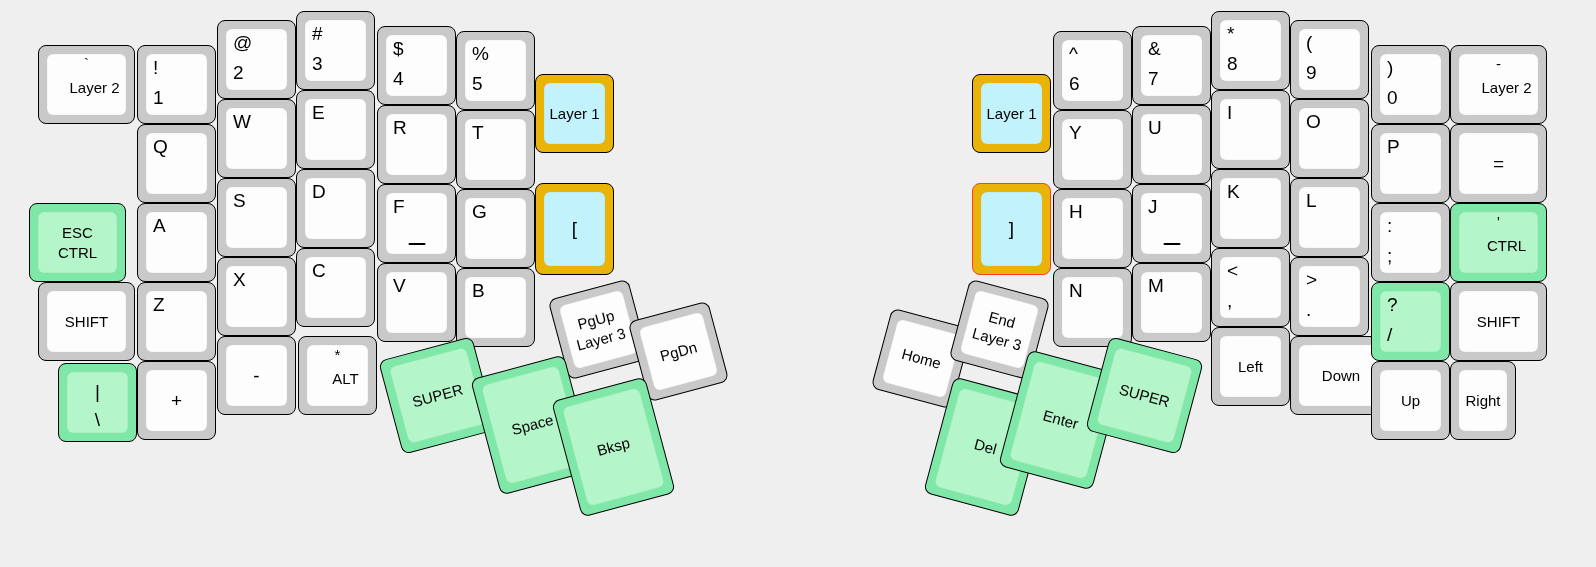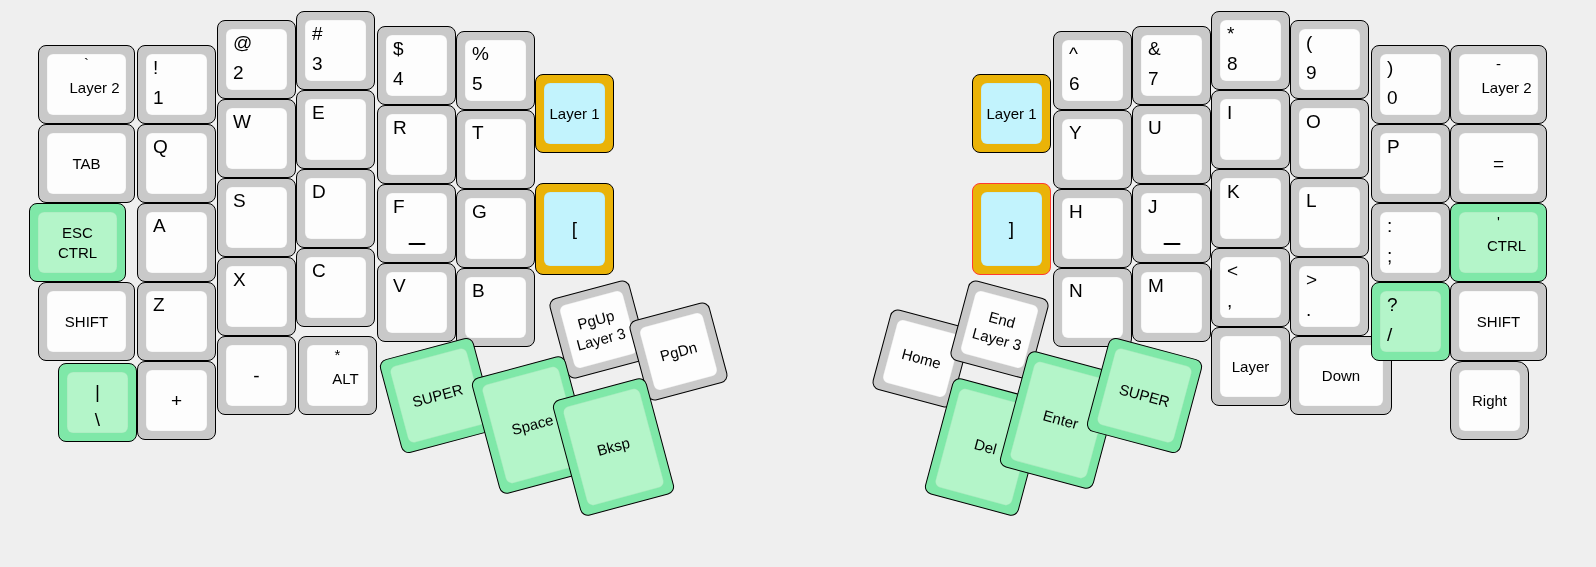--- a/index.html
+++ b/index.html
@@ -141,25 +141,20 @@
 </head>
 <body>
 
 <div id="keyboard-root" style="width: 1596px; height: 567px; background: rgb(239, 239, 239);">
     <div class="key" style="left: 38px; top: 45px; width: 97px; height: 79px;">
       <div class="cap">
         <span class="lg mini">`</span>
         <span class="lg word-under">Layer 2</span>
       </div>
     </div>
-    <div class="key" style="left: 38px; top: 124px; width: 97px; height: 79px;">
-      <div class="cap">
-        <span class="lg ctr">TAB</span>
-      </div>
-    </div>
     <div class="key green" style="left: 29px; top: 203px; width: 97px; height: 79px; text-decoration: underline;">
       <div class="cap">
         <span class="lg ctr2">ESC
 CTRL</span>
       </div>
     </div>
     <div class="key" style="left: 38px; top: 282px; width: 97px; height: 79px;">
       <div class="cap">
         <span class="lg ctr">SHIFT</span>
       </div>
@@ -398,21 +393,21 @@
       </div>
     </div>
     <div class="key" style="left: 1211px; top: 248px; width: 79px; height: 79px;">
       <div class="cap">
         <span class="lg tl">&lt;</span>
         <span class="lg bl">,</span>
       </div>
     </div>
     <div class="key" style="left: 1211px; top: 327px; width: 79px; height: 79px;">
       <div class="cap">
-        <span class="lg ctr">Layer</span>
+        <span class="lg ctr">Left</span>
       </div>
     </div>
     <div class="key" style="left: 1290px; top: 20px; width: 79px; height: 79px;">
       <div class="cap">
         <span class="lg tl">(</span>
         <span class="lg bl">9</span>
       </div>
     </div>
     <div class="key" style="left: 1290px; top: 99px; width: 79px; height: 79px;">
       <div class="cap">
@@ -451,20 +446,25 @@
         <span class="lg tl">:</span>
         <span class="lg bl">;</span>
       </div>
     </div>
     <div class="key green" style="left: 1371px; top: 282px; width: 79px; height: 79px;">
       <div class="cap">
         <span class="lg tl">?</span>
         <span class="lg bl">/</span>
       </div>
     </div>
+    <div class="key" style="left: 1371px; top: 361px; width: 79px; height: 79px;">
+      <div class="cap">
+        <span class="lg ctr">Up</span>
+      </div>
+    </div>
     <div class="key" style="left: 1450px; top: 45px; width: 97px; height: 79px;">
       <div class="cap">
         <span class="lg mini">-</span>
         <span class="lg word-under">Layer 2</span>
       </div>
     </div>
     <div class="key" style="left: 1450px; top: 124px; width: 97px; height: 79px;">
       <div class="cap">
         <span class="lg big">=</span>
       </div>
@@ -473,21 +473,21 @@
       <div class="cap">
         <span class="lg mini">'</span>
         <span class="lg word-under">CTRL</span>
       </div>
     </div>
     <div class="key" style="left: 1450px; top: 282px; width: 97px; height: 79px;">
       <div class="cap">
         <span class="lg ctr">SHIFT</span>
       </div>
     </div>
-    <div class="key" style="left: 1450px; top: 361px; width: 79px; height: 79px; border-radius: 12px;">
+    <div class="key" style="left: 1450px; top: 361px; width: 66px; height: 79px;">
       <div class="cap">
         <span class="lg ctr">Right</span>
       </div>
     </div>
     <div class="key thumb" style="left: 880px; top: 317px; width: 83px; height: 83px; transform: rotate(15deg);">
       <div class="cap">
         <span class="lg ctr">Home</span>
       </div>
     </div>
     <div class="key thumb" style="left: 958px; top: 288px; width: 83px; height: 83px; transform: rotate(15deg);">

